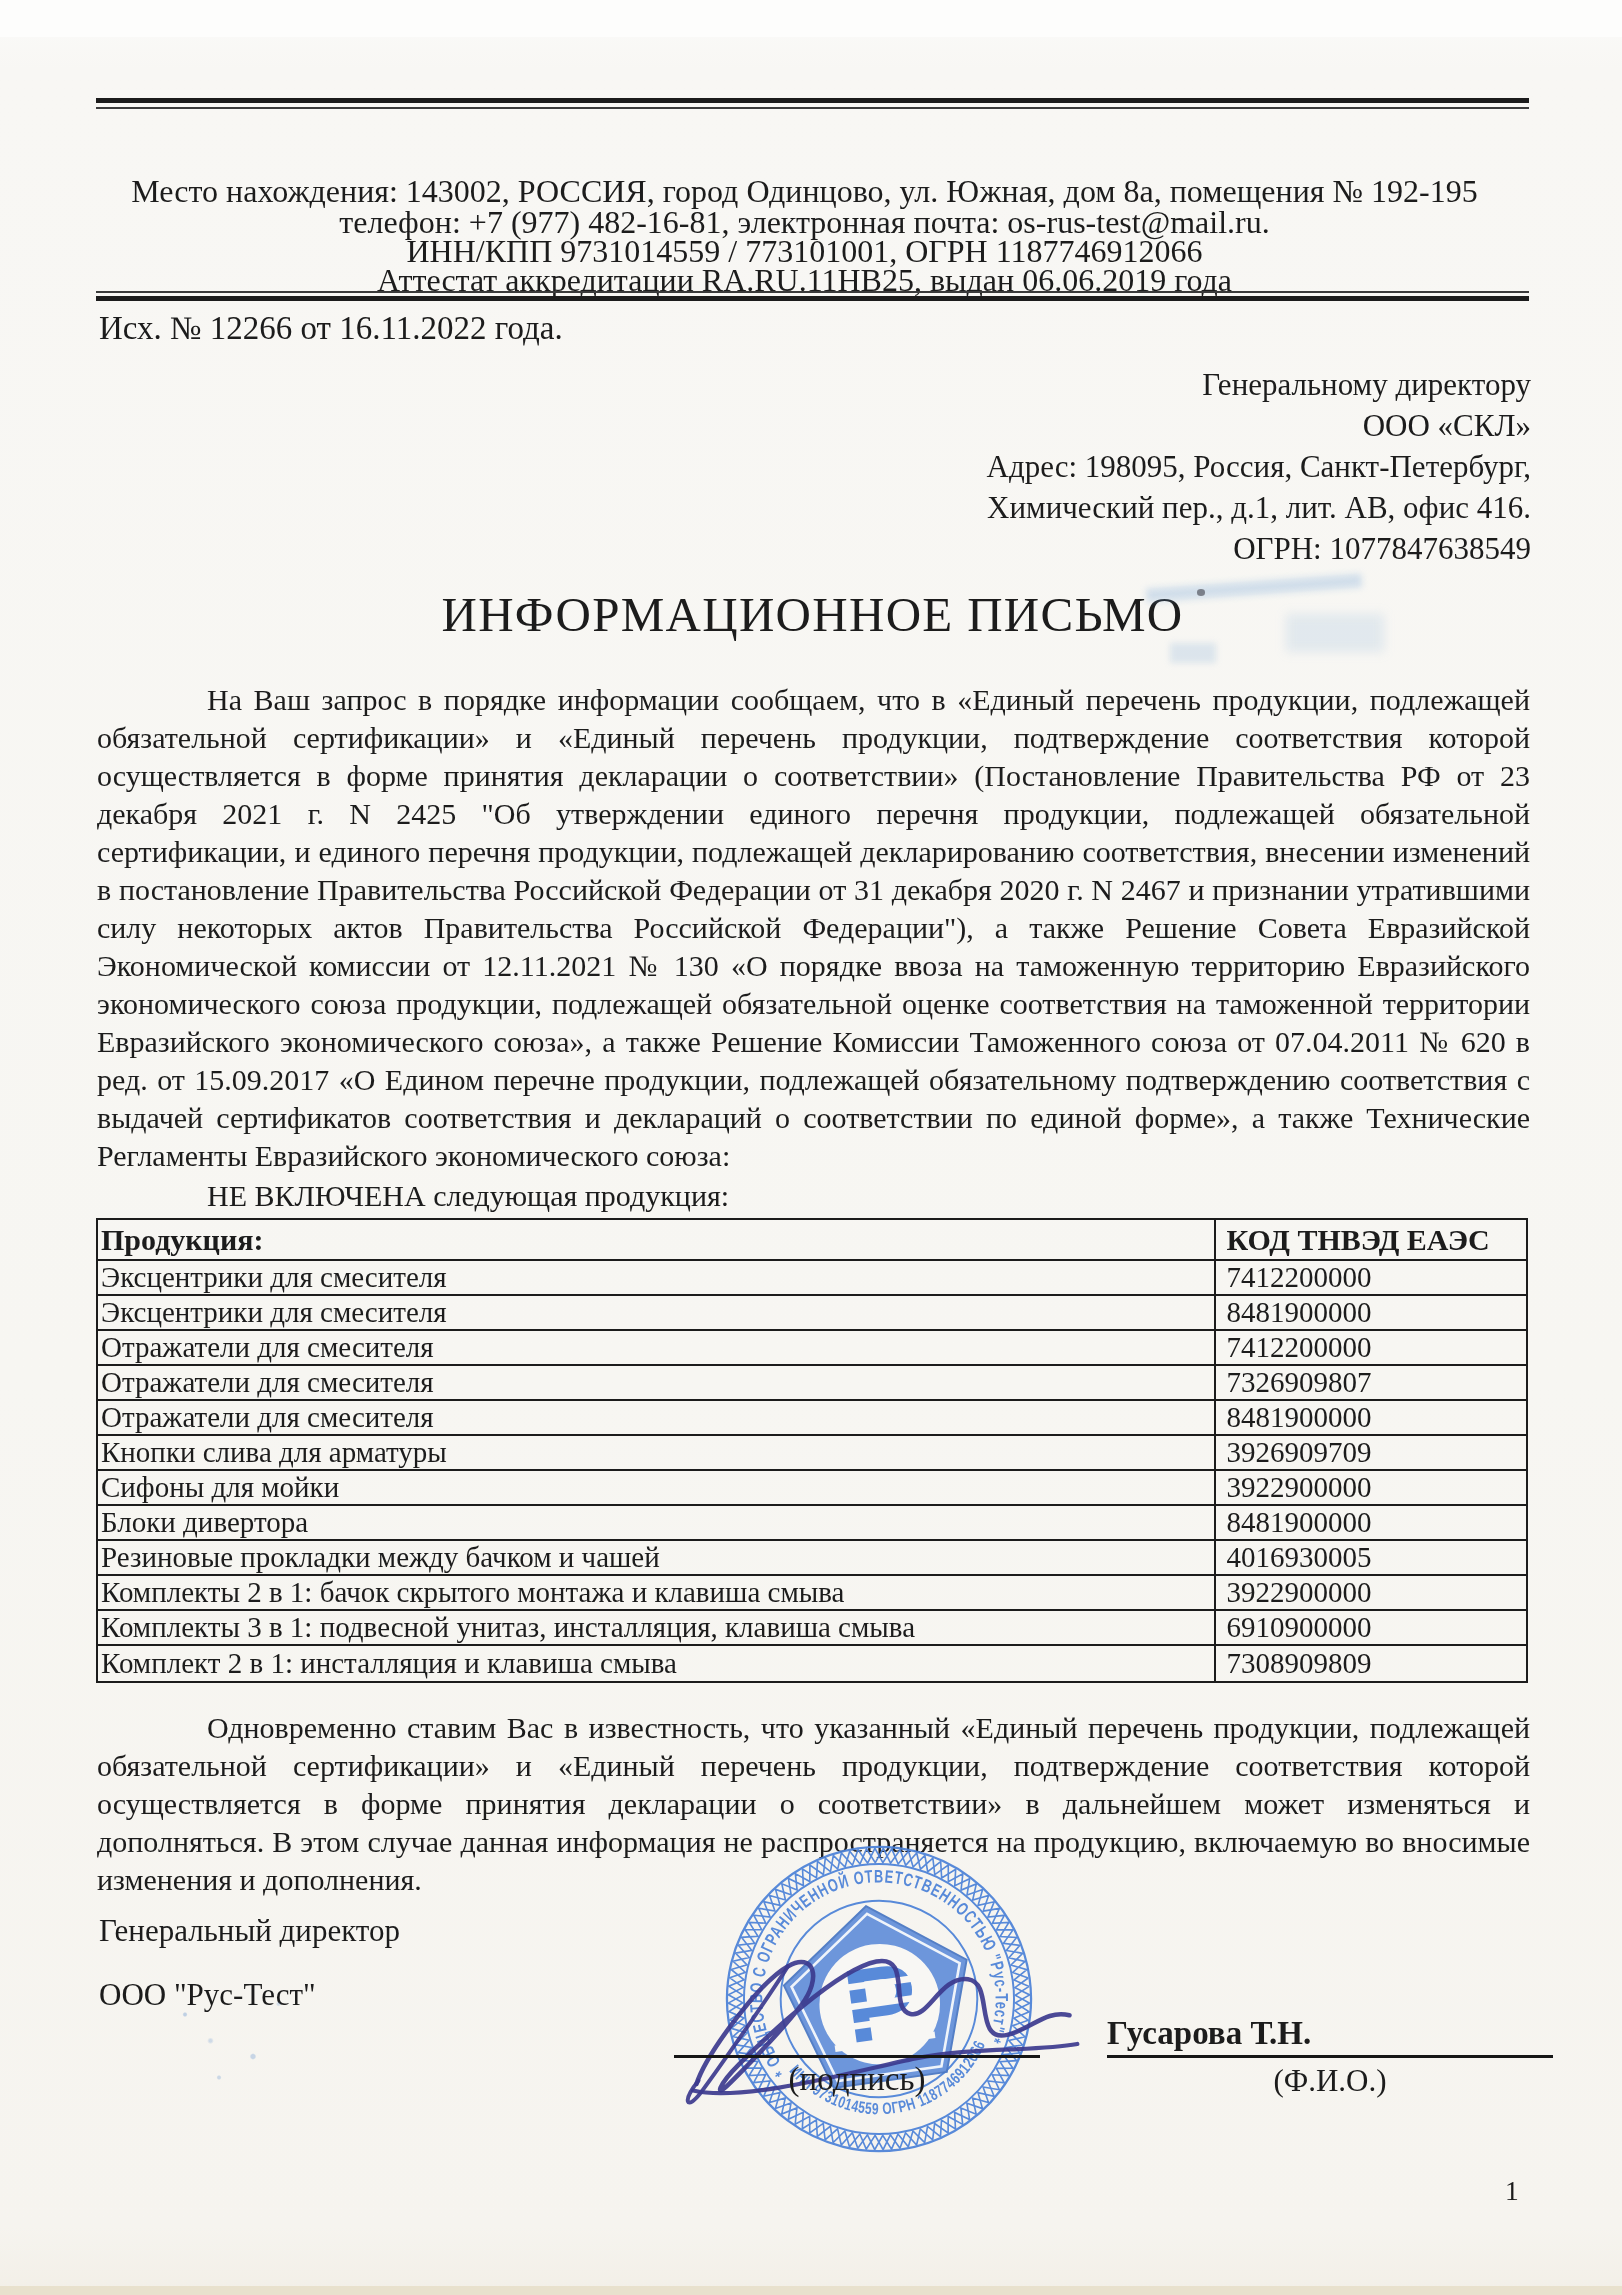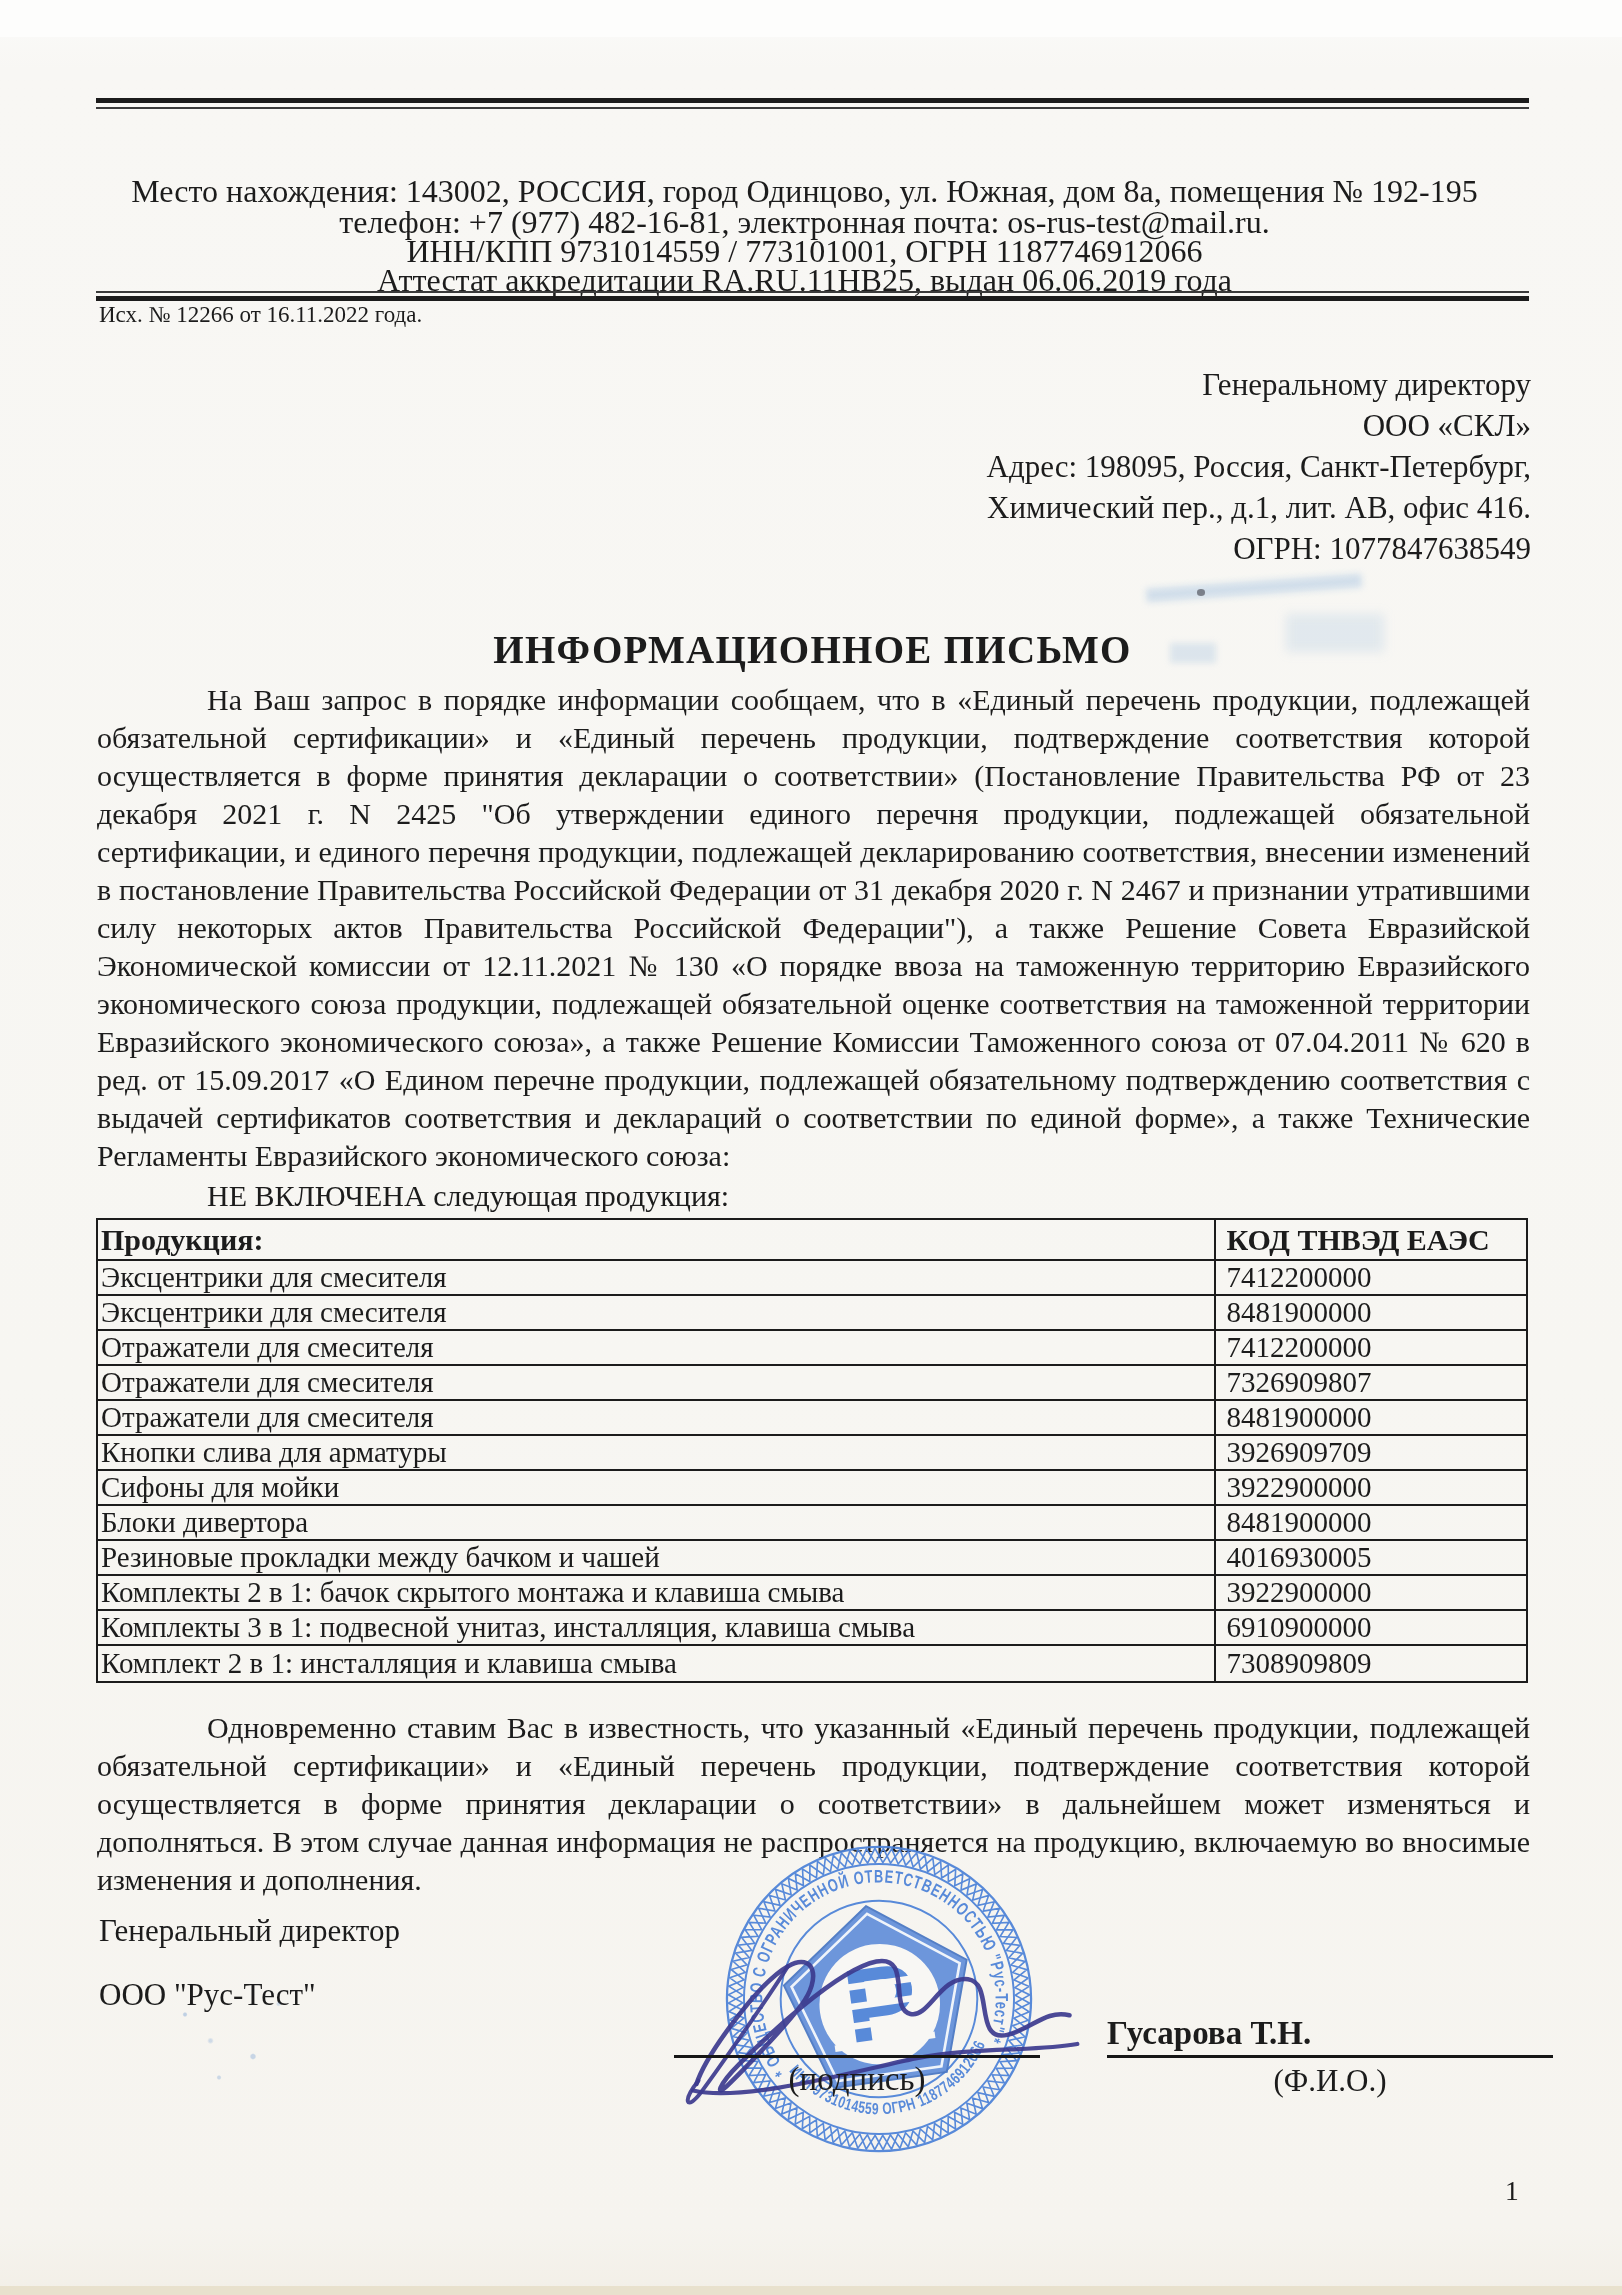--- a/index.html
+++ b/index.html
@@ -28,27 +28,27 @@
   .rule-top-thick{top:98px;height:4.6px;}
   .rule-top-thin{top:107px;height:2px;background:#3b3b3b;}
   .rule-bot-thin{top:291px;height:2px;background:#3b3b3b;}
   .rule-bot-thick{top:296px;height:5.2px;}
 
   .company{left:96px;width:1433px;top:114px;text-align:center;
     font-size:43px;font-weight:bold;letter-spacing:0.7px;white-space:nowrap;}
   .lh-line{left:88px;width:1433px;text-align:center;font-size:32px;white-space:nowrap;}
   .lh1{top:173px;} .lh2{top:204px;} .lh3{top:233px;} .lh4{top:262px;}
 
-  .outgoing{left:99px;top:302px;font-size:23px;}
+  .outgoing{left:99px;top:310px;font-size:33px;}
 
   .recipient{left:772px;width:759px;top:364px;text-align:right;
     font-size:31px;line-height:41px;}
 
   .title{left:96px;width:1433px;top:586px;text-align:center;
-    font-size:39px;font-weight:bold;letter-spacing:1.3px;margin-top:41px;}
+    font-size:49px;font-weight:normal;letter-spacing:1.3px;}
 
   .para{left:97px;width:1433px;font-size:30px;line-height:38px;
     text-align:justify;text-align-last:left;}
   .para p{margin:0;text-indent:110px;}
   .para1{top:681px;}
   .para2{top:1709px;}
 
   .not-included{left:207px;top:1179px;font-size:30px;}
 
   

